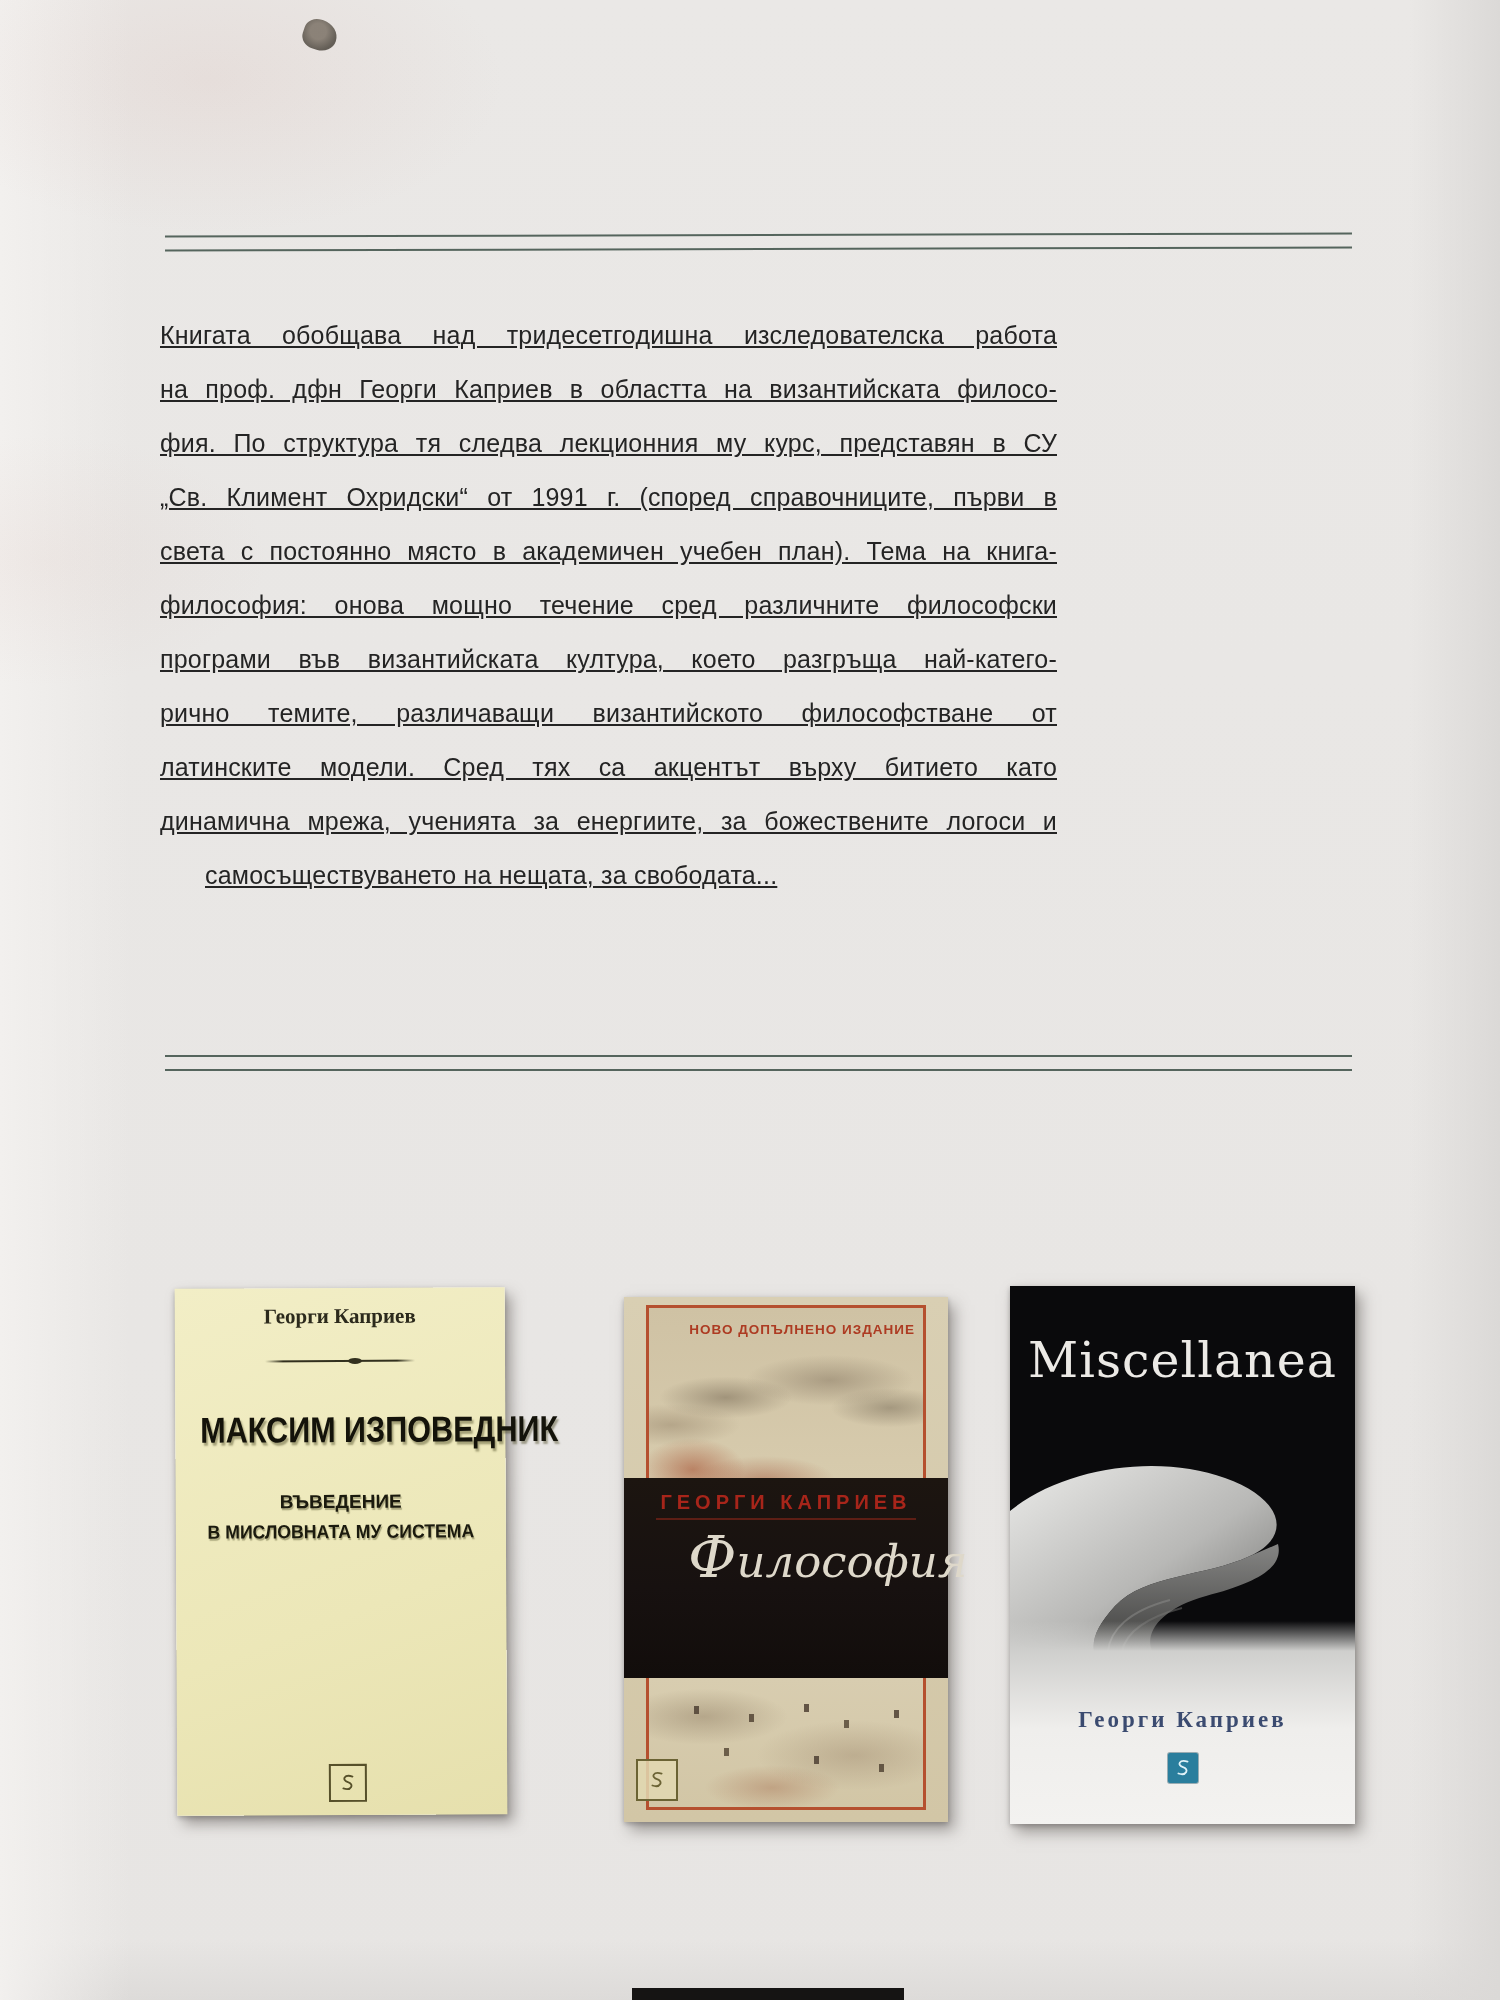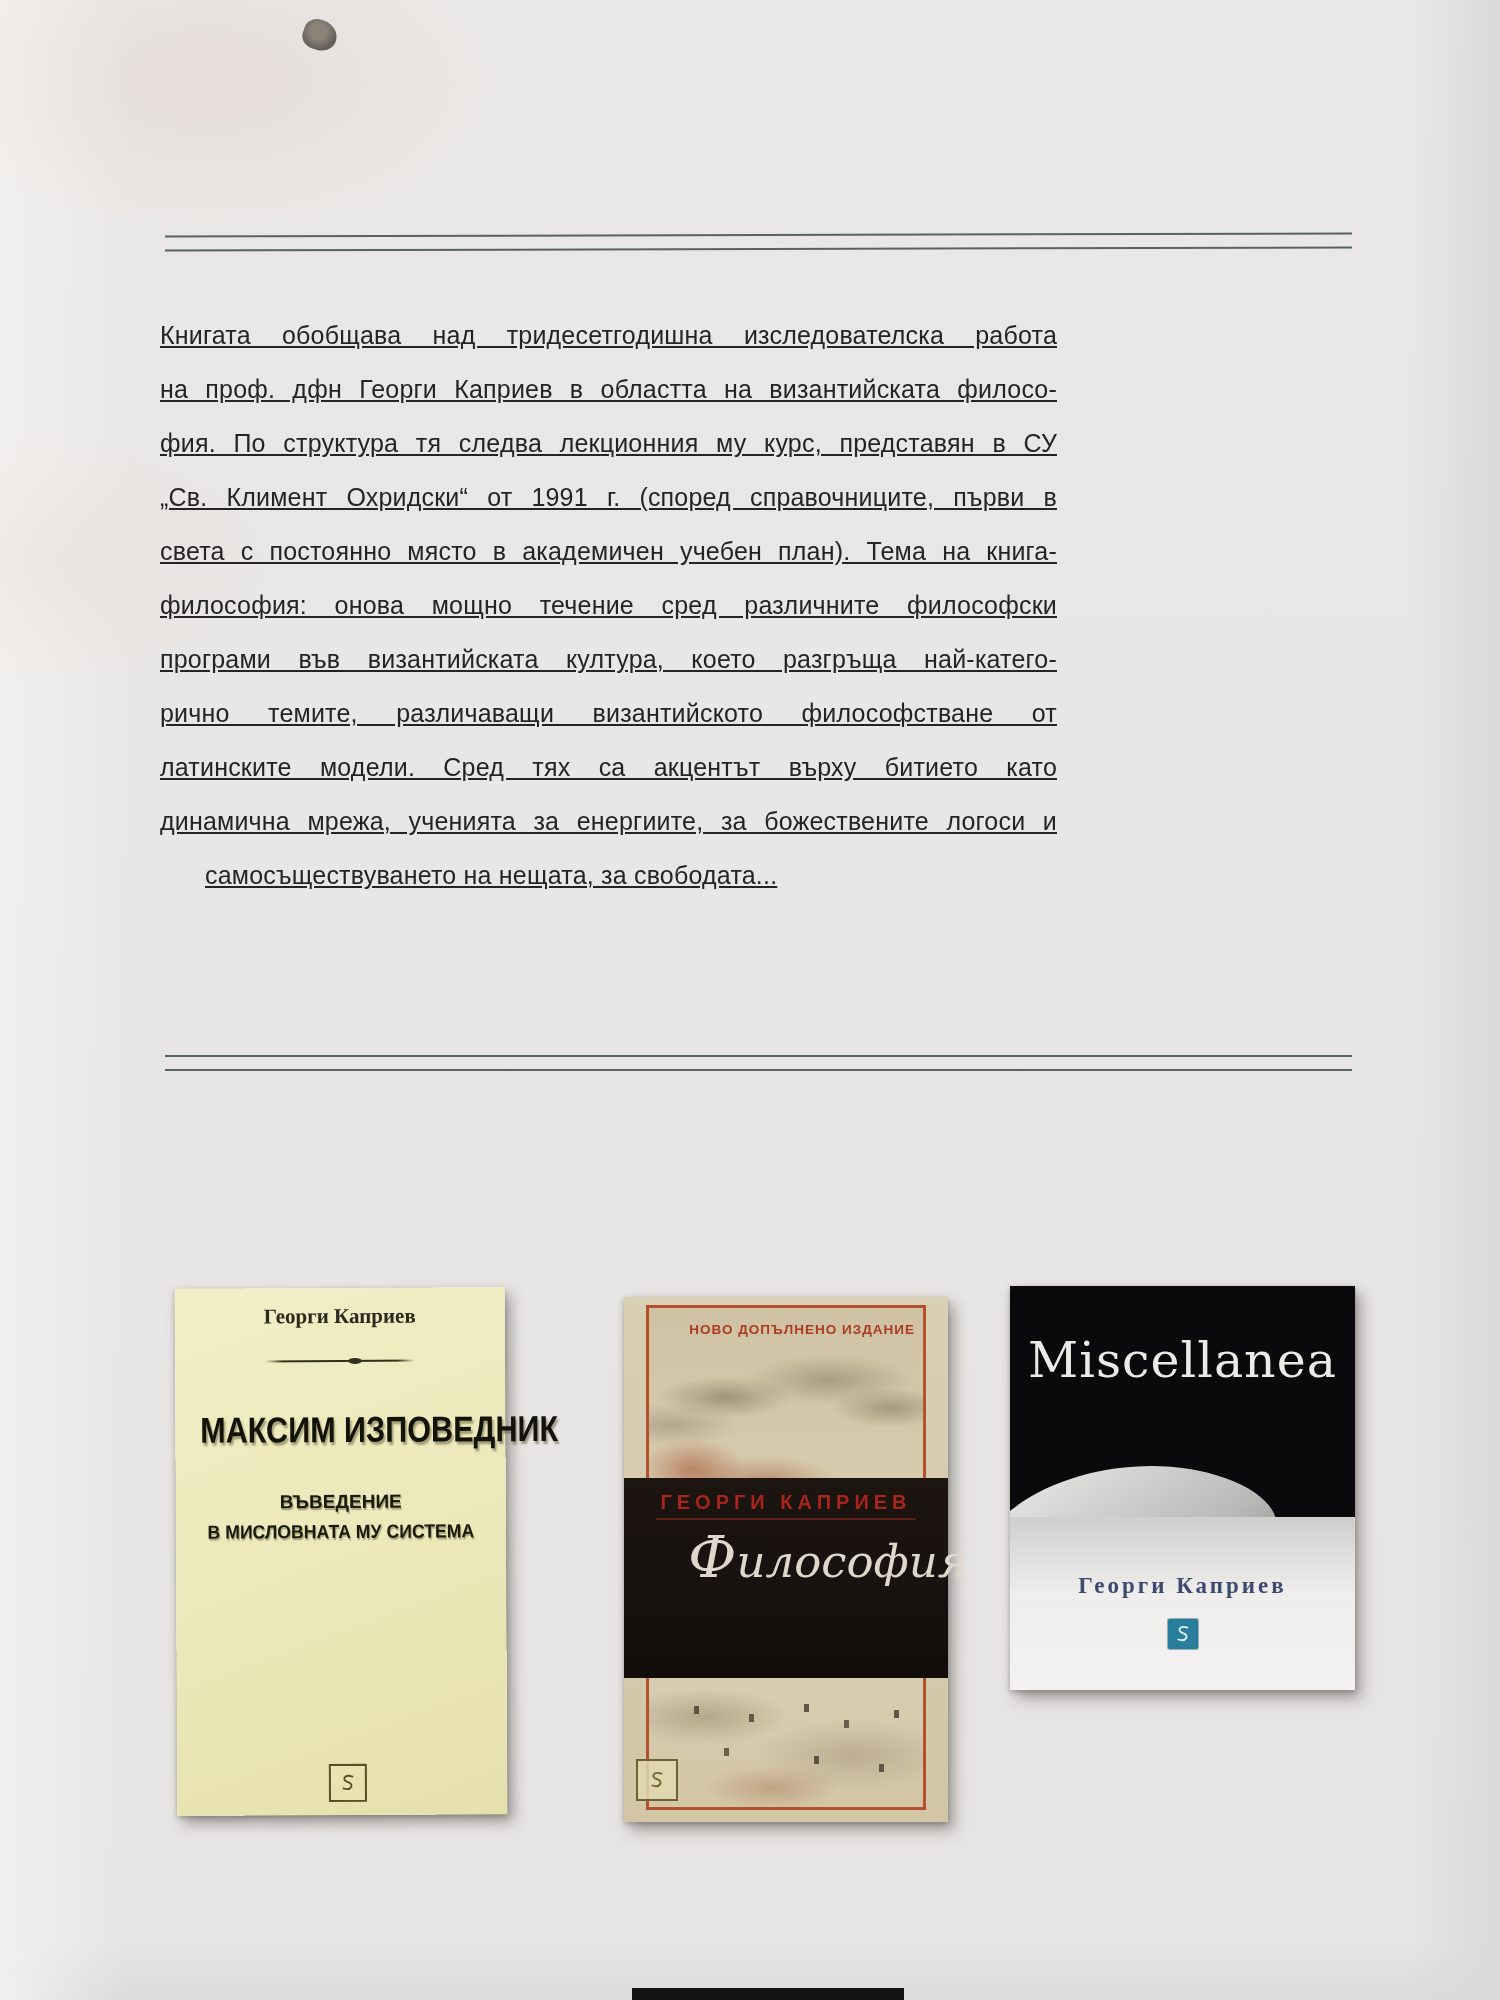--- a/index.html
+++ b/index.html
@@ -86,21 +86,21 @@
              letter-spacing:5px;color:#a7251a;}
   .mb-rule{width:80%;height:2px;margin:4px auto 6px;background:rgba(150,40,25,.55);}
   .mb-t1,.mb-t2{font-family:"DejaVu Serif","Liberation Serif",serif;font-style:italic;
              color:#ded8ca;font-size:45px;line-height:1.08;text-align:center;}
   .mb-t1::first-letter,.mb-t2::first-letter{font-size:1.3em;}
   .mb-t2{padding-left:64px;}
   .mb-logo{position:absolute;left:12px;top:462px;width:38px;height:38px;
            border:2px solid #6b6334;background:rgba(226,216,178,.85);
            display:flex;align-items:center;justify-content:center;}
   
-  .book-right{left:1010px;top:1286px;width:345px;height:404px;background:#0a0a0c;}
+  .book-right{left:1010px;top:1286px;width:345px;height:538px;background:#0a0a0c;}
   .rb-title{padding-top:46px;text-align:center;font-family:"DejaVu Serif","Liberation Serif",serif;
             font-size:49px;color:#eceae6;letter-spacing:1px;}
   .rb-photo{position:absolute;left:0;top:150px;width:345px;height:215px;display:block;}
   .rb-footer{position:absolute;left:0;right:0;bottom:0;height:173px;
              background:linear-gradient(#cfcfcd,#efeeec 45%,#f3f2f0);}
   .rb-author{margin-top:56px;text-align:center;font-family:"Liberation Serif",serif;
              font-weight:bold;font-size:23px;letter-spacing:3px;color:#3b4b70;}
   .rb-logo{width:30px;height:30px;margin:20px auto 0;background:#2a7e9d;border-radius:2px;
            display:flex;align-items:center;justify-content:center;
            box-shadow:0 0 0 1px rgba(20,70,90,.4);}

